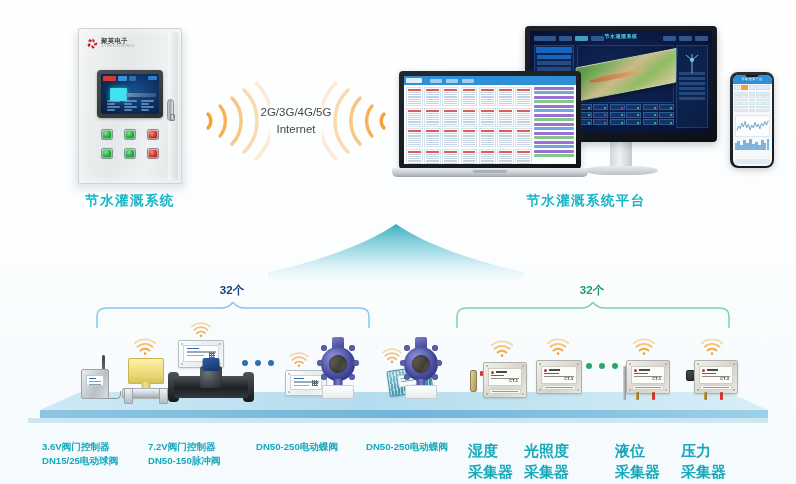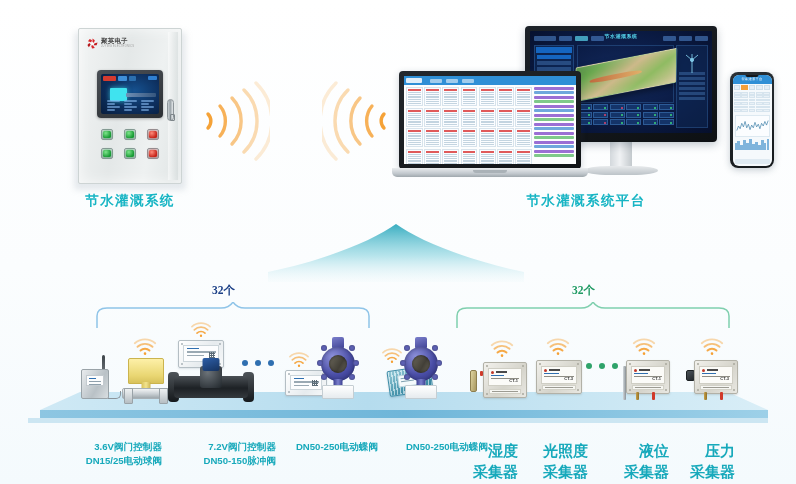--- a/index.html
+++ b/index.html
@@ -205,21 +205,21 @@
 
   
   #funnel { position:absolute; left:268px; top:222px; width:256px; height:60px; }
   #funnel .km {
     position:absolute; left:0; right:0; top:24px; text-align:center;
     font-size:18px; font-weight:bold; color:#2a7f8c; letter-spacing:1px;
   }
 
   
   .grp-count {
-    position:absolute; font-size:11.5px; font-weight:bold; text-align:left; white-space:nowrap;font-family:Liberation Serif, serif;
+    position:absolute; font-size:11.5px; font-weight:bold; text-align:center; white-space:nowrap;
   }
   #count-left  { left:212px; top:283px; width:40px; color:#1b3f86; }
   #count-right { left:572px; top:283px; width:40px; color:#1f9a63; }
   .bracket { position:absolute; top:302px; height:26px; }
   #bracket-left  { left:95px;  width:276px; }
   #bracket-right { left:455px; width:276px; }
 
   
   #slab { position:absolute; left:28px; top:392px; width:740px; height:40px; }
 
@@ -357,21 +357,21 @@
     position:absolute; width:9px; height:11px; border-radius:2px;
     background:linear-gradient(150deg,#4b5258,#23282c); border:.5px solid #1b2023;
   }
 
   
   .dots { position:absolute; display:flex; gap:7px; align-items:center; }
   .dots i { width:6px; height:6px; border-radius:50%; display:block; }
 
   
   .dlabel {
-    position:absolute; text-align:right; white-space:nowrap; line-height:1.42;
+    position:absolute; text-align:left; white-space:nowrap; line-height:1.42;
     font-size:9.6px; font-weight:bold; color:#17a9bb;
   }
   .dlabel.sensor { font-size:15px; }
 </style>
 </head>
 <body>
 
 <div id="stage">
 
   <div id="ctrl-wrap">
@@ -462,20 +462,24 @@
   <div id="wireless">
     <svg class="waveset left" viewBox="0 0 72 82">
       <g fill="none" stroke="#f5a033" stroke-width="3.4" stroke-linecap="round">
         <path d="M10 34 a10 10 0 0 1 0 14" opacity=".98"></path>
         <path d="M22 26 a20 22 0 0 1 0 30" opacity=".82"></path>
         <path d="M34 18 a30 32 0 0 1 0 46" opacity=".6"></path>
         <path d="M46 10 a40 42 0 0 1 0 62" opacity=".38"></path>
         <path d="M58 3 a50 52 0 0 1 0 76" opacity=".2"></path>
       </g>
     </svg>
+    <div class="wifi-label">
+      <div>2G/3G/4G/5G</div>
+      <div>Internet</div>
+    </div>
     <svg class="waveset right" viewBox="0 0 72 82">
       <g fill="none" stroke="#f5a033" stroke-width="3.4" stroke-linecap="round">
         <path d="M62 34 a10 10 0 0 0 0 14" opacity=".98"></path>
         <path d="M50 26 a20 22 0 0 0 0 30" opacity=".82"></path>
         <path d="M38 18 a30 32 0 0 0 0 46" opacity=".6"></path>
         <path d="M26 10 a40 42 0 0 0 0 62" opacity=".38"></path>
         <path d="M14 3 a50 52 0 0 0 0 76" opacity=".2"></path>
       </g>
     </svg>
   </div>
@@ -1234,21 +1238,21 @@
         </div>
     </div>
   </div>
   <div class="coll-gold" style="left:704px;top:392px;height:8px"></div>
   <div class="coll-red" style="left:720px;top:392px;height:8px"></div>
 
   <div class="dlabel" style="left:42px;top:440px;width:120px">
     <div>3.6V阀门控制器</div>
     <div>DN15/25电动球阀</div>
   </div>
-  <div class="dlabel" style="left:156px;top:440px;width:120px">
+  <div class="dlabel" style="left:148px;top:440px;width:120px">
     <div>7.2V阀门控制器</div>
     <div>DN50-150脉冲阀</div>
   </div>
   <div class="dlabel" style="left:256px;top:440px;width:122px">
     <div>DN50-250电动蝶阀</div>
   </div>
   <div class="dlabel" style="left:366px;top:440px;width:122px">
     <div>DN50-250电动蝶阀</div>
   </div>
 

